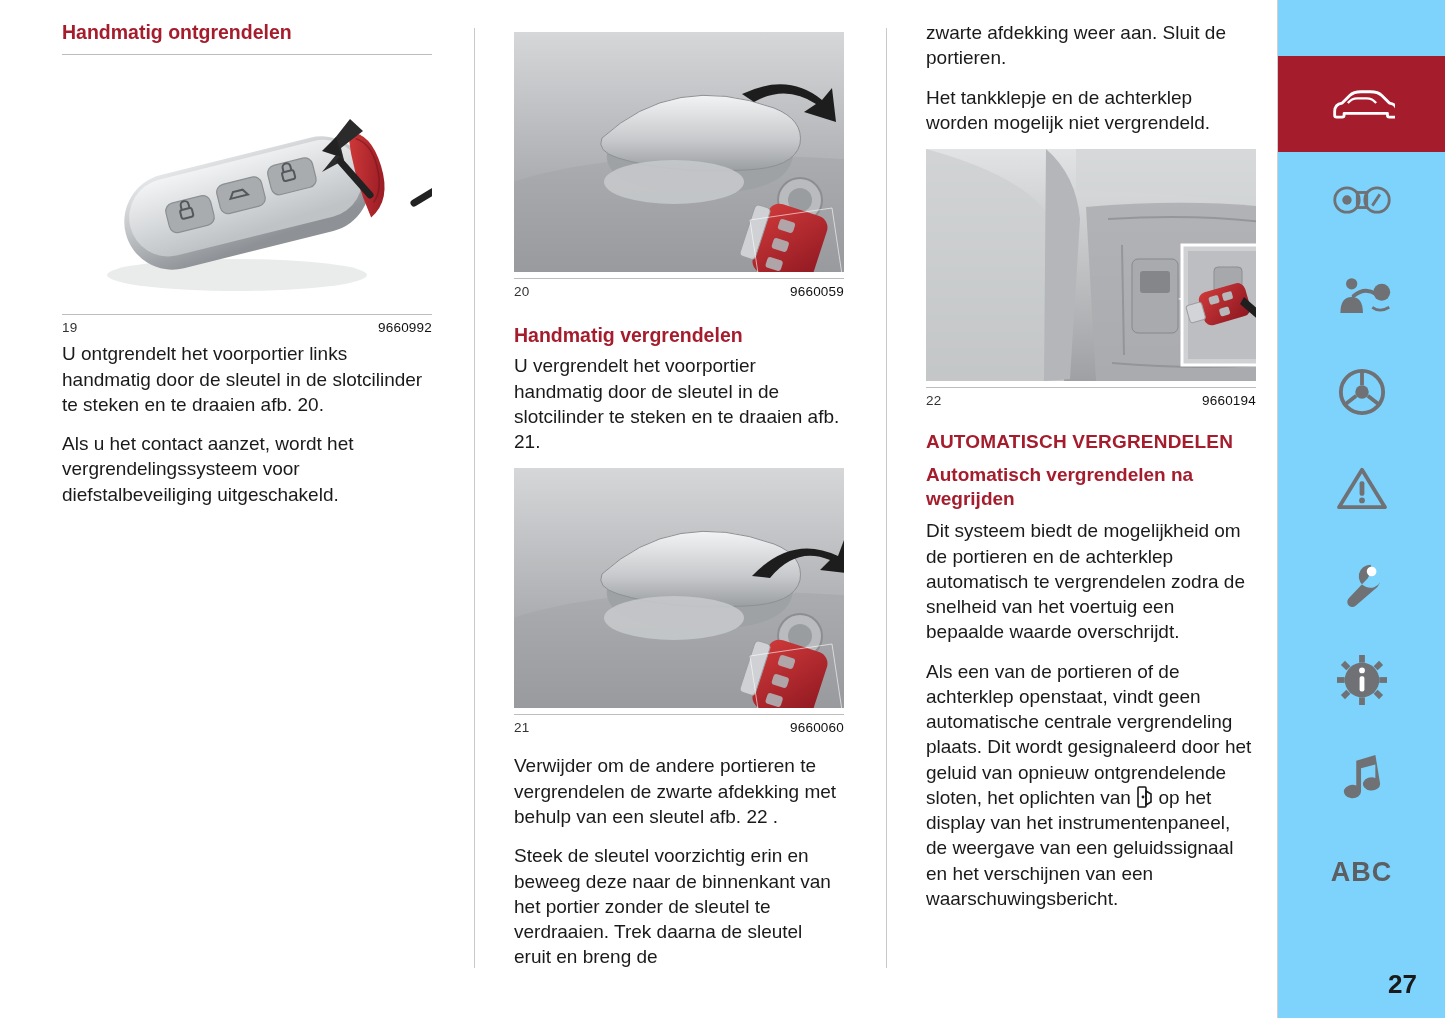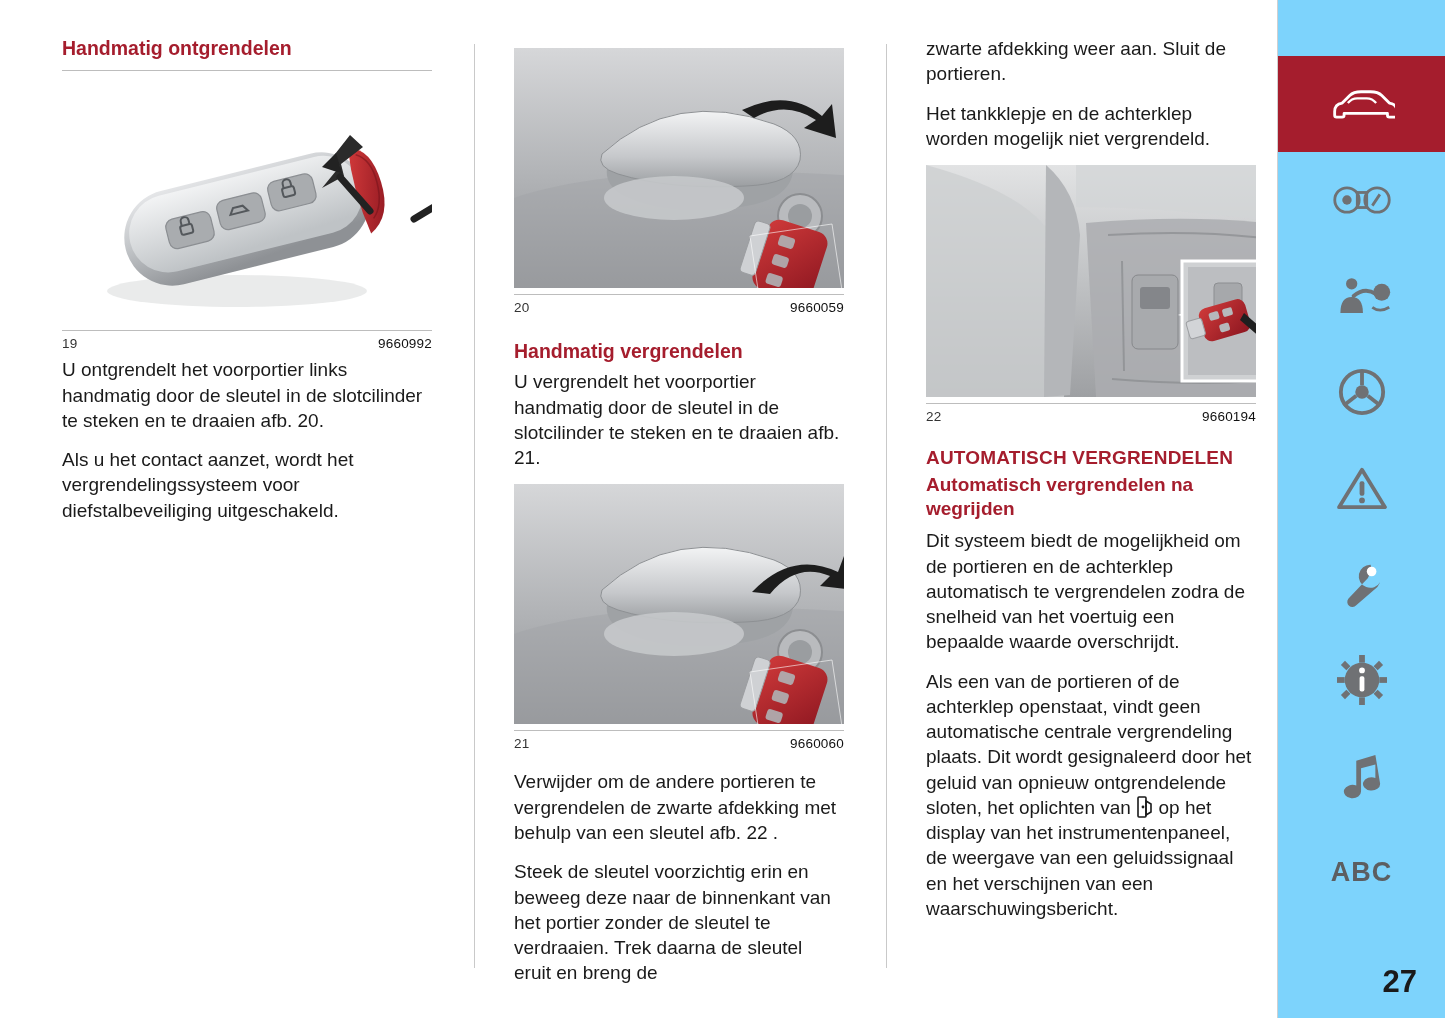--- a/index.html
+++ b/index.html
@@ -22,21 +22,21 @@
   }
   
   .content {
     position: absolute;
     left: 0;
     top: 0;
     width: 1278px;
     height: 1018px;
     display: flex;
     box-sizing: border-box;
-    padding: 36px 26px 20px 62px;
+    padding: 20px 26px 20px 62px;
   }
   .col {
     width: 370px;
     box-sizing: border-box;
     position: relative;
   }
   .col + .col {
     margin-left: 42px;
     padding-left: 40px;
   }
@@ -53,21 +53,21 @@
     color: #a51d2d;
     font-size: 19.5px;
     font-weight: bold;
     margin: 0 0 6px 0;
     line-height: 1.25;
   }
   h2.caps {
     color: #a51d2d;
     font-size: 19px;
     font-weight: bold;
-    margin: 0 0 2px 0;
+    margin: 0 0 8px 0;
     line-height: 1.3;
     letter-spacing: 0.2px;
   }
   p {
     font-size: 19px;
     line-height: 1.33;
     margin: 0 0 14px 0;
     color: #1a1a1a;
   }
   
@@ -135,21 +135,21 @@
   .sb-abc {
     font-size: 27px;
     font-weight: bold;
     color: #5c5e61;
     letter-spacing: 1px;
   }
   .page-number {
     position: absolute;
     right: 28px;
     bottom: 18px;
-    font-size: 31px;
+    font-size: 26px;
     font-weight: bold;
     color: #1a1a1a;
   }
   
   .inline-icon {
     display: inline-block;
     width: 15px;
     height: 20px;
     vertical-align: -4px;
     margin: 0 1px;

